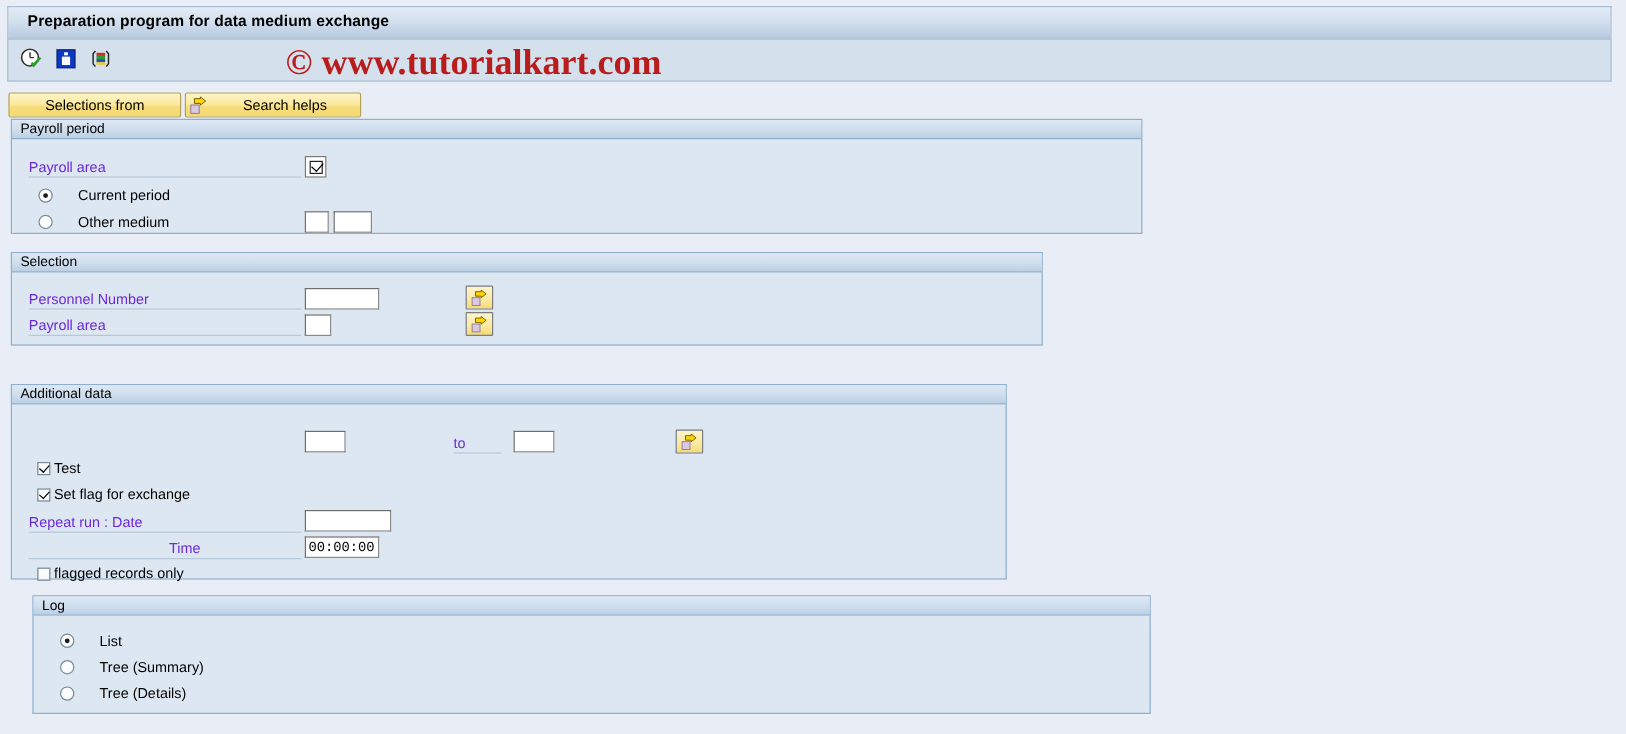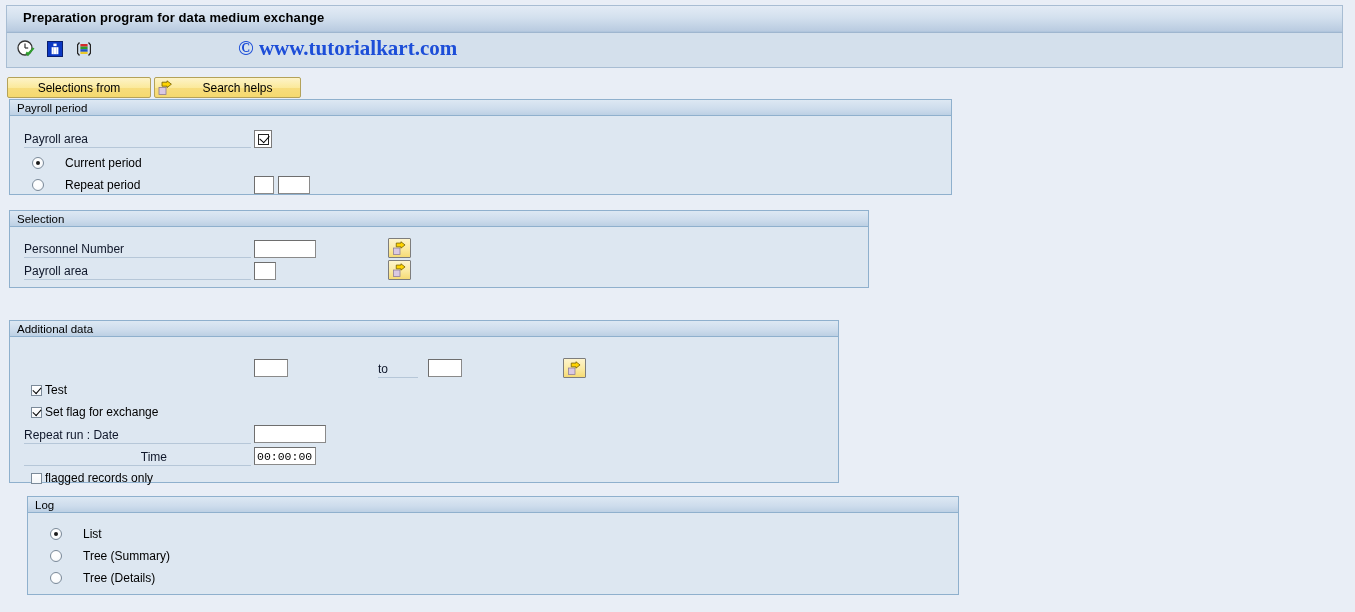--- a/index.html
+++ b/index.html
@@ -71,23 +71,23 @@
     display: flex;
     align-items: center;
     justify-content: center;
     cursor: pointer;
   }
   .watermark {
     position: absolute;
     left: 238px;
     top: 36px;
     font-family: "Liberation Serif", serif;
-    font-size: 21px;
+    font-size: 30px;
     font-weight: bold;
-    color: #1d4ed8;
+    color: #b91c1c;
     white-space: nowrap;
     user-select: none;
   }
 
   
   .buttons-row {
     position: absolute;
     left: 7px;
     top: 77px;
     display: flex;
@@ -137,21 +137,21 @@
     padding: 1px 0 0 7px;
     line-height: 15px;
     white-space: nowrap;
   }
   .gb-body { position: relative; }
 
   
   .fld-label {
     position: absolute;
     font-size: 12px;
-    color: #0f172a;
+    color: #6d28d9;
     white-space: nowrap;
     border-bottom: 1px solid #b6c7d8;
     line-height: 16px;
     height: 17px;
     box-sizing: border-box;
   }
   .sapinput {
     position: absolute;
     box-sizing: border-box;
     background: #ffffff;
@@ -346,21 +346,21 @@
         <span class="mark"></span>
       </div>
 
       <div class="radio-row" style="left:22px; top:40px;">
         <span class="radio-dot on"></span>
         <span>Current period</span>
       </div>
 
       <div class="radio-row" style="left:22px; top:62px;">
         <span class="radio-dot"></span>
-        <span>Repeat period</span>
+        <span>Other medium</span>
       </div>
 
       <input class="sapinput" style="left: 244px; top: 60px; width: 20px;" type="text" value="">
       <input class="sapinput" style="left: 268px; top: 60px; width: 32px;" type="text" value="">
     </div>
   </div>
 
   <div class="groupbox" style="left:9px; top:210px; width:860px; height:78px;">
     <div class="gb-header">Selection</div>
     <div class="gb-body" style="height:60px;">

